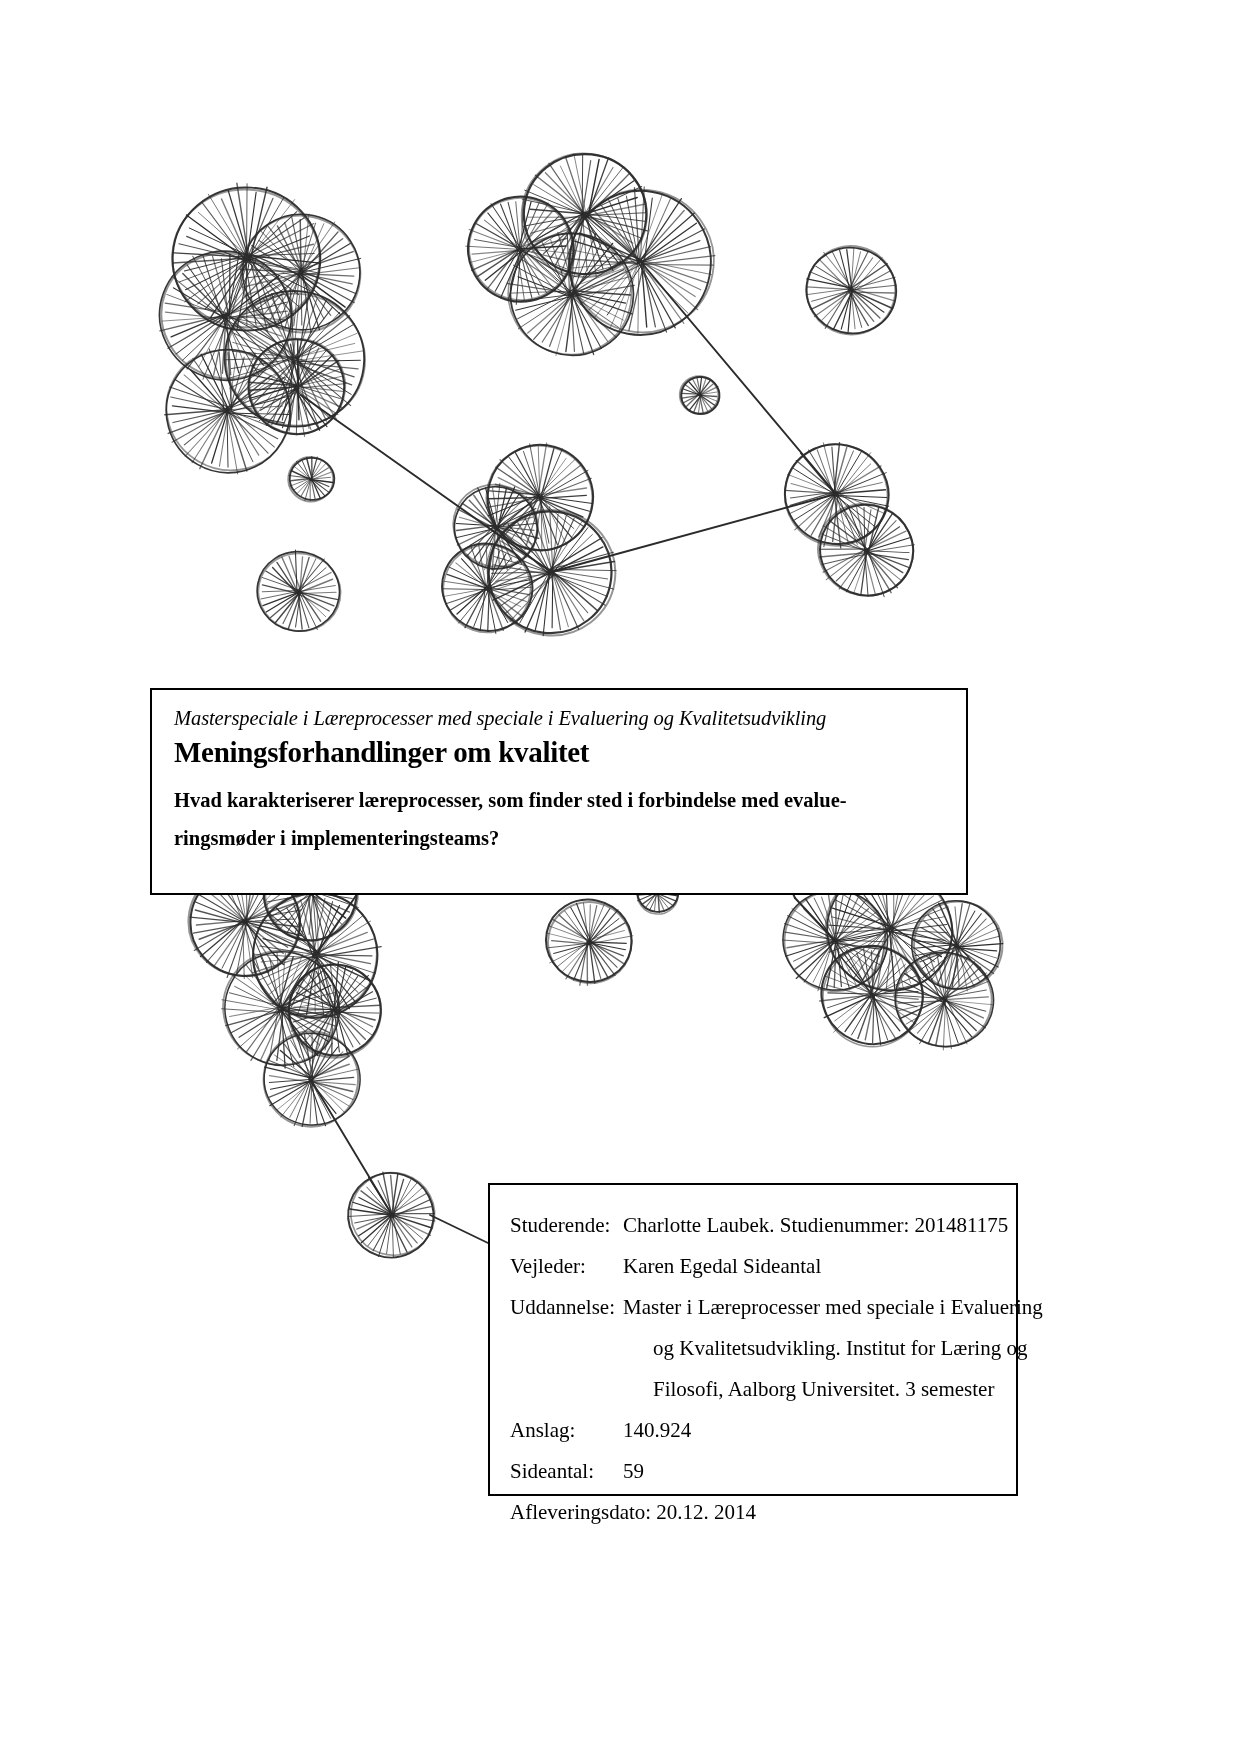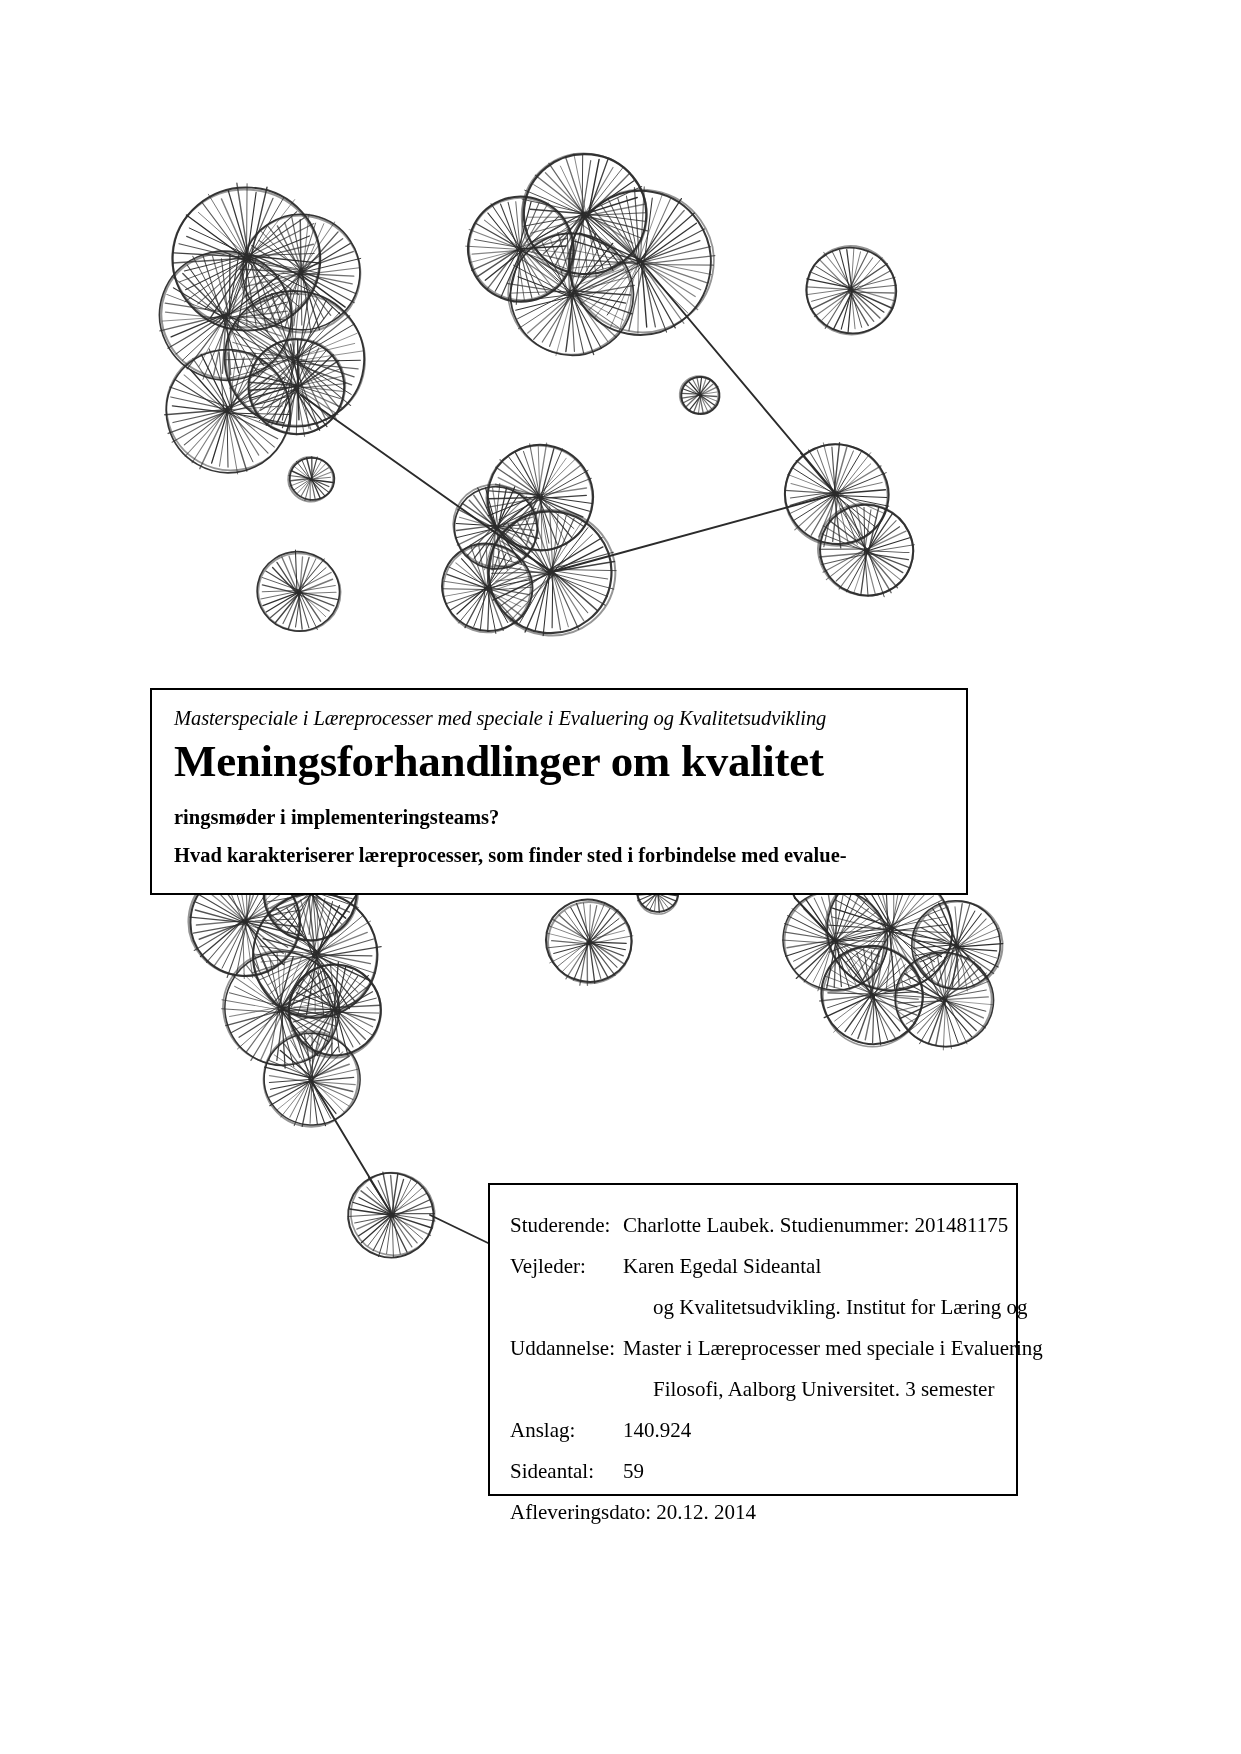--- a/index.html
+++ b/index.html
@@ -46,21 +46,21 @@
   }
   .subtitle-top {
     font-style: italic;
     font-size: 20.5px;
     line-height: 1.2;
     letter-spacing: -0.1px;
     margin: 0 0 4px 0;
     white-space: nowrap;
   }
   .main-title {
-    font-size: 45px;
+    font-size: 29px;
     font-weight: bold;
     line-height: 1.08;
     margin: 6px 0 14px 0;
     letter-spacing: -0.3px;
     white-space: nowrap;
   }
   .research-question {
     font-size: 20.5px;
     font-weight: bold;
     line-height: 1.85;
@@ -1577,43 +1577,43 @@
         <line x1="943.2" y1="1000.4" x2="993.2" y2="991.8" stroke="#2b2b2b" stroke-width="0.75" stroke-linecap="round" opacity="0.56"></line>
         <ellipse cx="944.2" cy="999.4" rx="49.3" ry="46.9" fill="none" stroke="#2b2b2b" stroke-width="1.56" opacity="0.95"></ellipse>
         <ellipse cx="943.9" cy="999.7" rx="47.8" ry="46.6" fill="none" stroke="#2b2b2b" stroke-width="2.00" opacity="0.5"></ellipse>
       </g>
     </svg>
 
   <div id="title-box">
     <div class="subtitle-top">Masterspeciale i Læreprocesser med speciale i Evaluering og Kvalitetsudvikling</div>
     <h1 class="main-title">Meningsforhandlinger om kvalitet</h1>
     <div class="research-question">
+      <span class="rq-line">Hvad karakteriserer læreprocesser, som finder sted i forbindelse med evalue-</span>
       <span class="rq-line">ringsmøder i implementeringsteams?</span>
-      <span class="rq-line">Hvad karakteriserer læreprocesser, som finder sted i forbindelse med evalue-</span>
     </div>
   </div>
 
   <div id="info-box">
     <table class="info-table">
       <tbody>
         <tr>
           <td class="info-label">Studerende:</td>
           <td>Charlotte Laubek. Studienummer: 201481175</td>
         </tr>
         <tr>
           <td class="info-label">Vejleder:</td>
           <td>Karen Egedal Sideantal</td>
         </tr>
         <tr>
+          <td class="info-label">Uddannelse:</td>
+          <td>Master i Læreprocesser med speciale i Evaluering</td>
+        </tr>
+        <tr>
           <td class="info-label"></td>
           <td class="info-cont">og    Kvalitetsudvikling. Institut for Læring og</td>
-        </tr>
-        <tr>
-          <td class="info-label">Uddannelse:</td>
-          <td>Master i Læreprocesser med speciale i Evaluering</td>
         </tr>
         <tr>
           <td class="info-label"></td>
           <td class="info-cont">Filosofi, Aalborg Universitet. 3 semester</td>
         </tr>
         <tr>
           <td class="info-label">Anslag:</td>
           <td>140.924</td>
         </tr>
         <tr>

